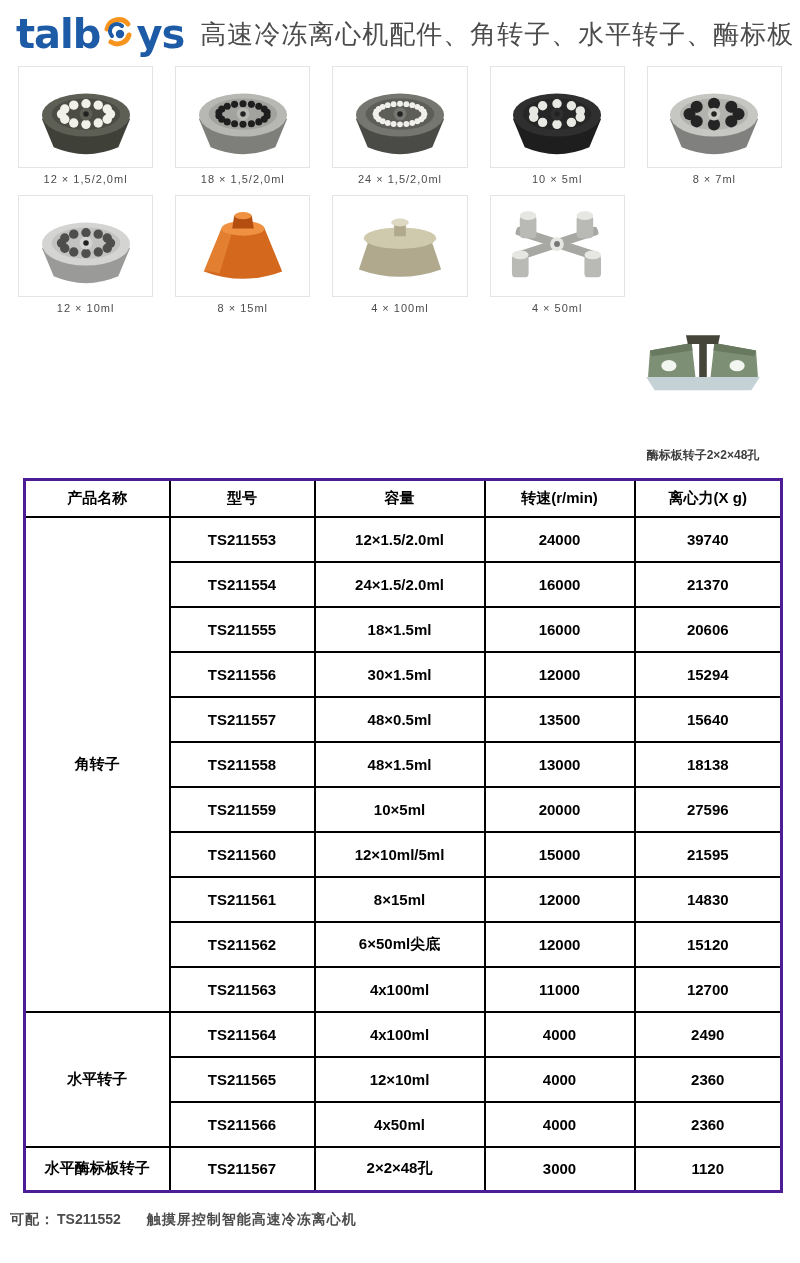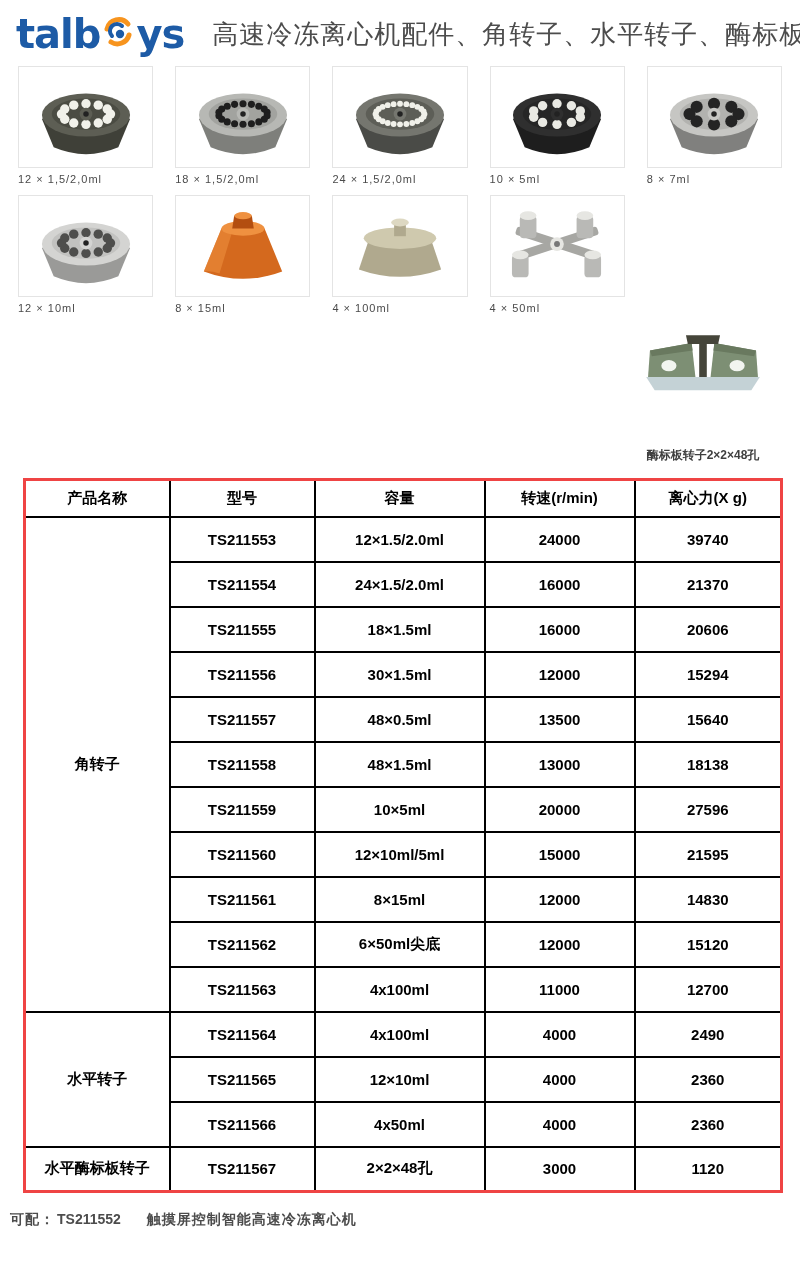--- a/index.html
+++ b/index.html
@@ -3,46 +3,46 @@
 <meta charset="utf-8">
 <style>
   * { margin:0; padding:0; box-sizing:border-box; }
   html,body { background:#fff; }
   .page {
     width:800px; height:1263px; background:#ffffff; overflow:hidden;
     font-family:"Liberation Sans","DejaVu Sans",sans-serif; color:#000;
     position:relative;
   }
   
-  .header { display:flex; align-items:center; padding:10px 14px 4px 16px; gap:28px; height:62px; }
+  .header { display:flex; align-items:center; padding:10px 14px 4px 16px; gap:16px; height:62px; }
   .logo { display:flex; align-items:flex-end; line-height:1; }
   .logo .lt { font-size:40px; font-weight:bold; color:#1d5ba6; letter-spacing:-1px; font-family:"DejaVu Sans",sans-serif; }
   .logo svg { margin:0 1px 2px 1px; }
   .page-title { font-size:26px; font-weight:normal; color:#4c4c4c; letter-spacing:1px; white-space:nowrap; }
   
   .gallery {
     padding:4px 18px 0 18px;
     display:grid; grid-template-columns:repeat(5,1fr);
     column-gap:22px; row-gap:8px;
   }
-  figure.product { }
+  figure.product { text-align:center; }
   .imgbox {
     height:102px; border:1px solid #e4e4e4; background:#fff;
     display:flex; align-items:center; justify-content:center; overflow:hidden;
   }
   figcaption.cap { font-size:11px; color:#4a4a4a; padding:5px 0 2px; letter-spacing:1px; }
   
   .plate-row { display:flex; justify-content:flex-end; padding:6px 26px 4px 0; }
   .plate-fig { width:142px; text-align:center; }
   .plate-img { height:76px; display:flex; align-items:center; justify-content:center; }
   .plate-cap { font-size:12px; font-weight:bold; color:#3f3f3f; padding-top:6px; white-space:nowrap;margin-top:43px; }
   
   table.spec {
     border-collapse:collapse; margin:10px 0 0 23px; width:757px;
-    table-layout:fixed; border:3px solid #ef4444;
+    table-layout:fixed; border:3px solid #4c1d95;
   }
   table.spec th, table.spec td {
     border:2px solid #000; text-align:center; vertical-align:middle;
     overflow:hidden; white-space:nowrap;
   }
   table.spec th { height:37px; font-size:15px; font-weight:bold; background:#fff; }
   table.spec td { height:45px; font-size:15px; font-weight:600; }
   td.group-cell { font-size:16px; font-weight:bold;margin-top:40px; }
   
   .footer { padding:18px 0 0 10px; font-size:14px; font-weight:bold; color:#4c4c4c; letter-spacing:1px; }

